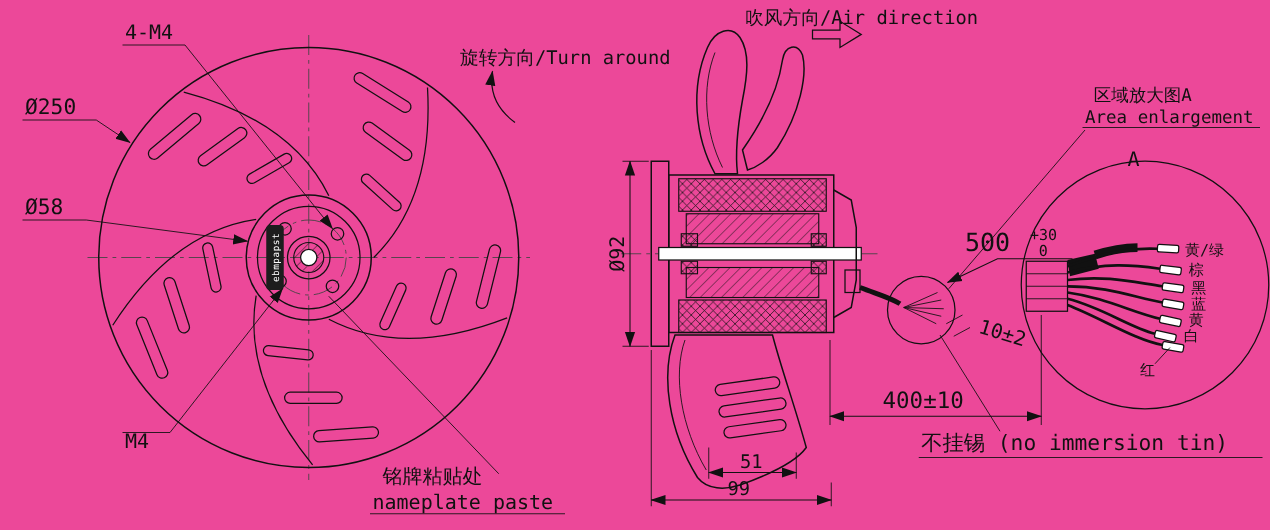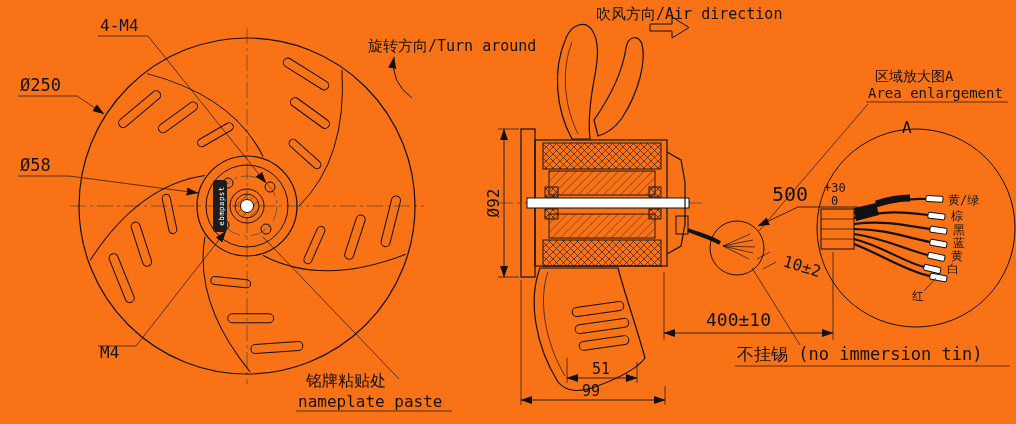--- a/index.html
+++ b/index.html
@@ -1,16 +1,16 @@
 <!DOCTYPE html>
 <html><head>
 <meta charset="utf-8">
 <style>
   html,body{margin:0;padding:0;background:#ffffff;}
-  .canvas{position:relative;width:1016px;height:424px;background:#f97316;overflow:hidden;
+  .canvas{position:relative;width:1016px;height:424px;background:#ec4899;overflow:hidden;
           font-family:"DejaVu Sans Mono","DejaVu Sans",monospace;}
   svg{display:block;}
   text{fill:#111;font-family:"DejaVu Sans Mono","DejaVu Sans",monospace;}
   .ln{stroke:#111;fill:none;stroke-width:1.2;}
   .md{stroke:#111;fill:none;stroke-width:1;}
   .thin{stroke:#111;fill:none;stroke-width:.7;}
   .cl{stroke:#444;fill:none;stroke-width:.7;stroke-dasharray:16 4 3 4;}
   .dim{stroke:#111;fill:none;stroke-width:.85;}
   .hatchf{fill:url(#h45);stroke:#111;stroke-width:.9;}
   .crossf{fill:url(#hx);stroke:#111;stroke-width:.9;}

